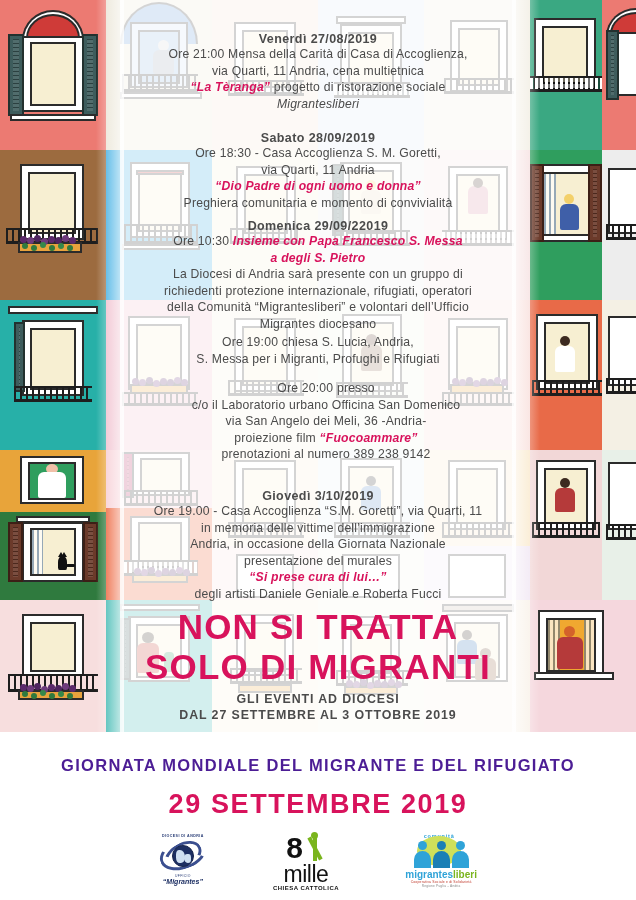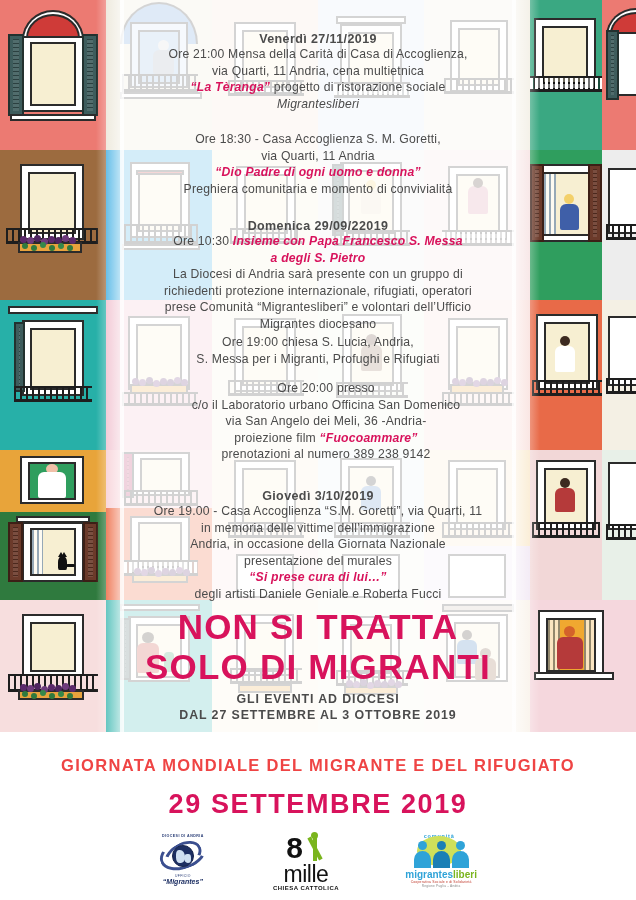--- a/index.html
+++ b/index.html
@@ -212,21 +212,21 @@
     left: 0; top: 732px;
     width: 636px; height: 168px;
     background: #ffffff;
     text-align: center;
   }
   #wmd-title {
     margin-top: 24px;
     font-size: 16.5px;
     font-weight: bold;
     letter-spacing: 1.3px;
-    color: #ef4444;
+    color: #4c1d95;
   }
   #wmd-date {
     margin-top: 14px;
     font-size: 27px;
     font-weight: bold;
     letter-spacing: 1.6px;
     color: #d8135c;
   }
   #logos {
     margin-top: 14px;
@@ -667,41 +667,42 @@
     </div>
 
     <div id="veil-soft-l"></div>
     <div id="veil"></div>
     <div id="veil-soft-r"></div>
   </div>
 
   <div id="content">
 
     <div class="evblock" style="position:absolute;left:0;top:32px;">
-      <div class="ev-date">Venerdì 27/11/2019</div>
+      <div class="ev-date">Venerdì 27/08/2019</div>
       <div class="ev-line">Ore 21:00 Mensa della Carità di Casa di Accoglienza,</div>
       <div class="ev-line">via Quarti, 11 Andria, cena multietnica</div>
       <div class="ev-line"><span class="hl">“La Tèranga”</span><span> progetto di ristorazione sociale</span></div>
       <div class="ev-line ital">Migrantesliberi</div>
     </div>
 
     <div class="evblock" style="position:absolute;left:0;top:131px;">
+      <div class="ev-date">Sabato 28/09/2019</div>
       <div class="ev-line">Ore 18:30 - Casa Accoglienza S. M. Goretti,</div>
       <div class="ev-line">via Quarti, 11 Andria</div>
       <div class="ev-line"><span class="hl">“Dio Padre di ogni uomo e donna”</span></div>
       <div class="ev-line">Preghiera comunitaria e momento di convivialità</div>
     </div>
 
     <div class="evblock" style="position:absolute;left:0;top:219px;">
       <div class="ev-date">Domenica 29/09/22019</div>
       <div class="ev-line"><span>Ore 10:30 </span><span class="hl">Insieme con Papa Francesco S. Messa</span></div>
       <div class="ev-line"><span class="hl">a degli S. Pietro</span></div>
       <div class="ev-line">La Diocesi di Andria sarà presente con un gruppo di</div>
       <div class="ev-line">richiedenti protezione internazionale, rifugiati, operatori</div>
-      <div class="ev-line">prese Comunità “Migrantesliberi” e volontari dell’Ufficio</div>
+      <div class="ev-line">della Comunità “Migrantesliberi” e volontari dell’Ufficio</div>
       <div class="ev-line">Migrantes diocesano</div>
     </div>
 
     <div class="evblock" style="position:absolute;left:0;top:334px;">
       <div class="ev-line">Ore 19:00 chiesa S. Lucia, Andria,</div>
       <div class="ev-line">S. Messa per i Migranti, Profughi e Rifugiati</div>
     </div>
 
     <div class="evblock" style="position:absolute;left:8px;top:380px;">
       <div class="ev-line">Ore 20:00 presso</div>

